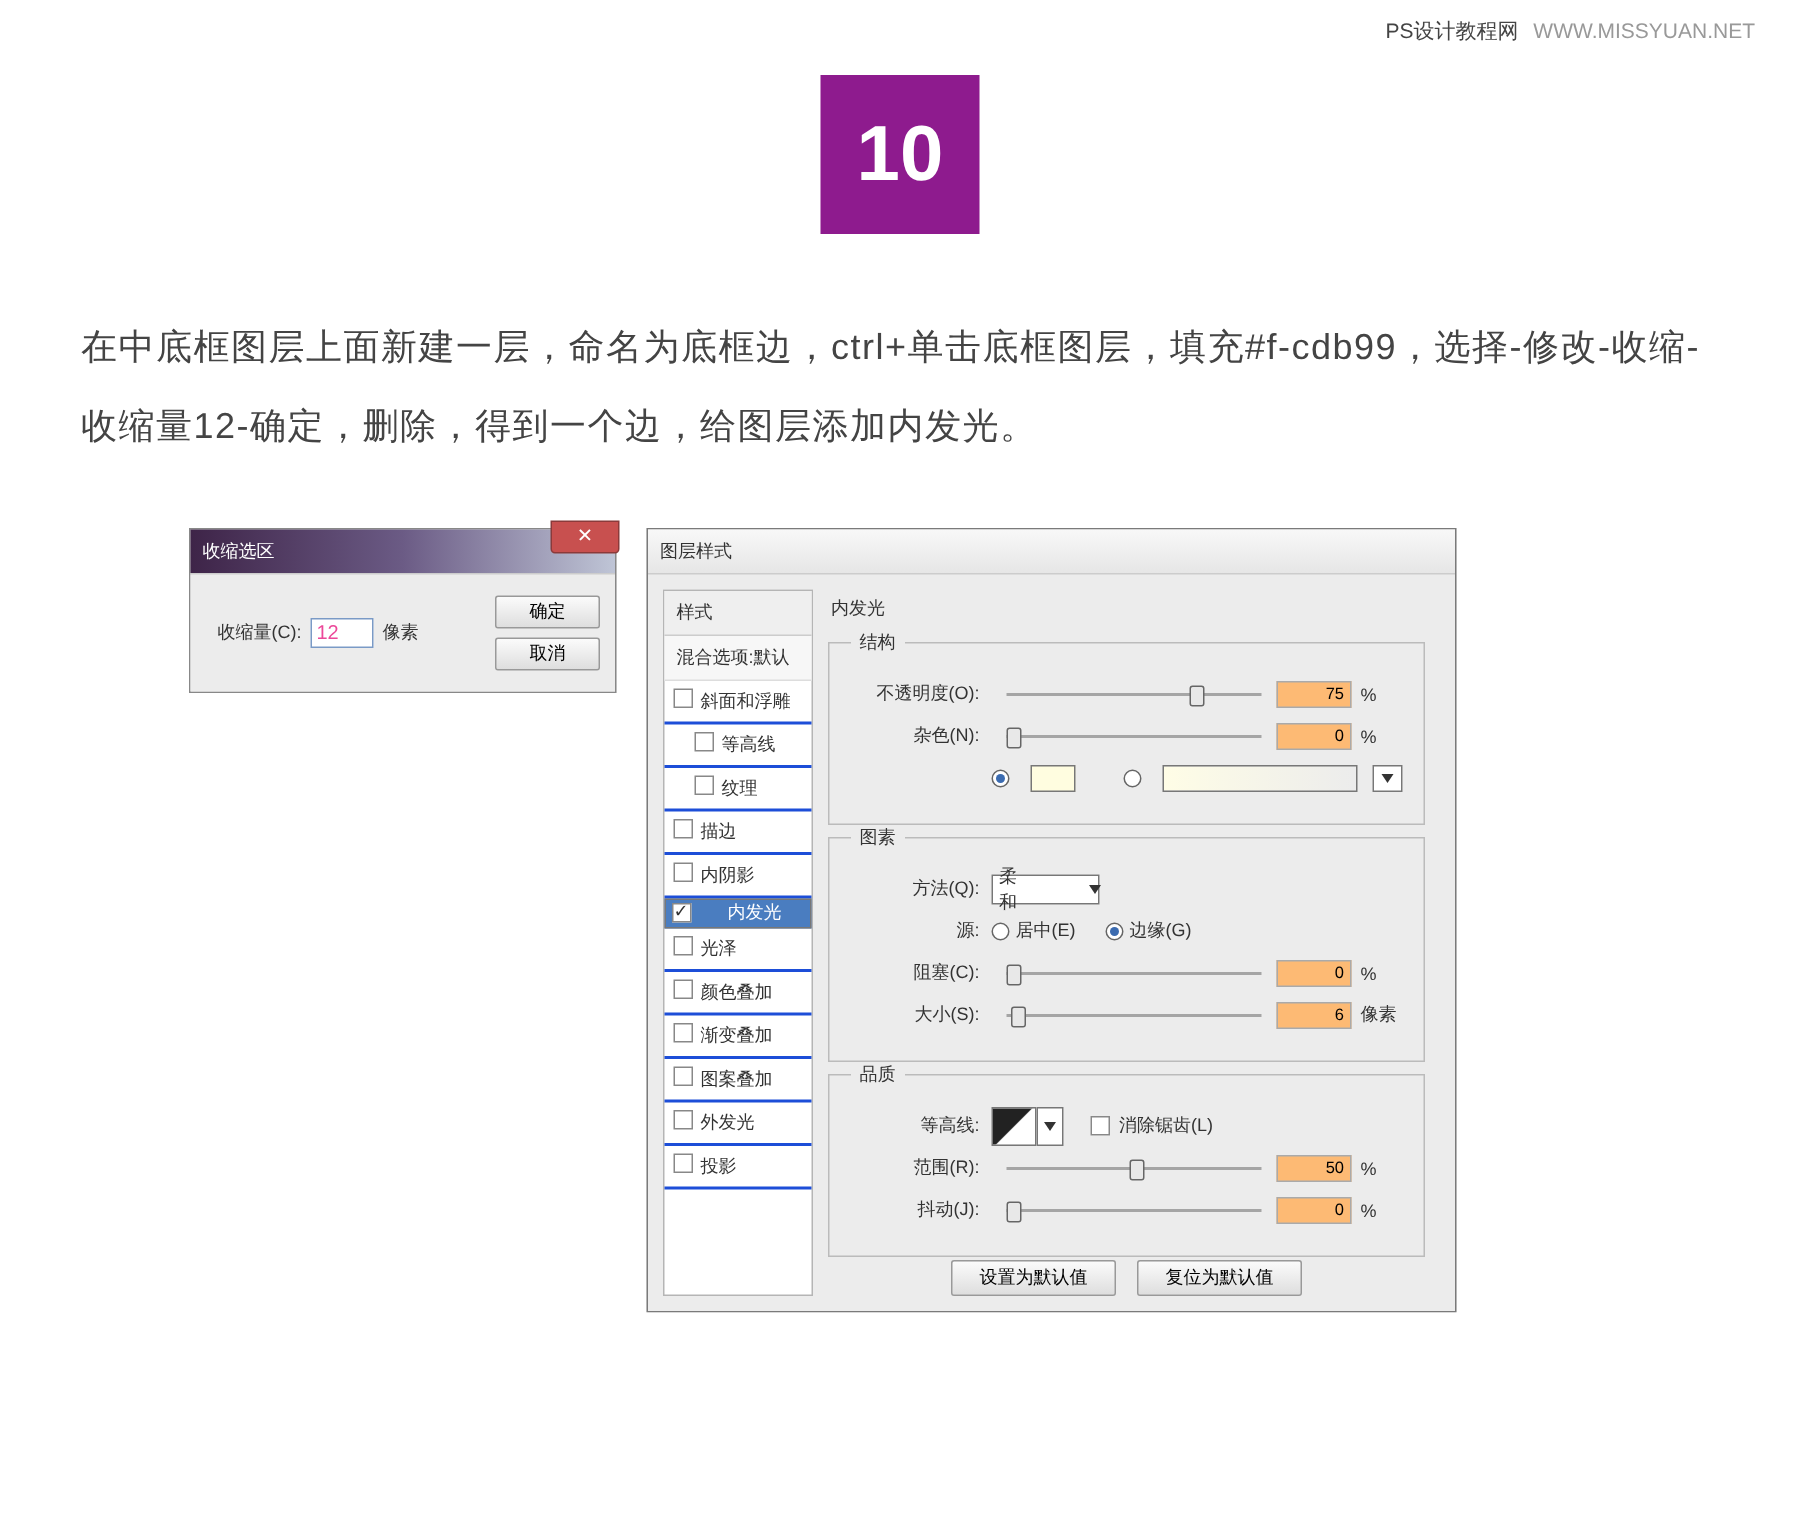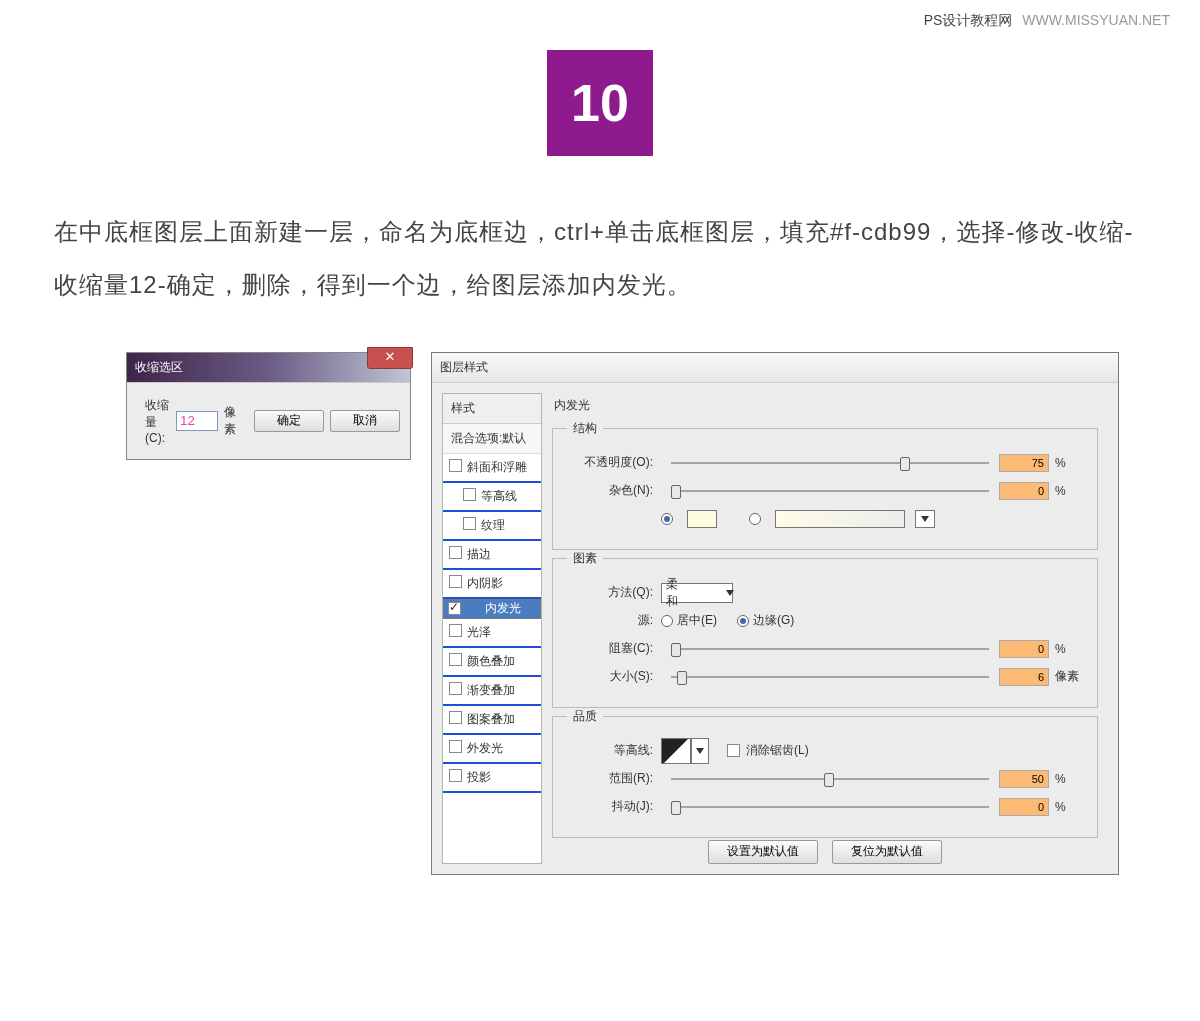--- a/index.html
+++ b/index.html
@@ -11,24 +11,24 @@
 .dlgs{display:flex;padding-left:126px;align-items:flex-start;gap:20px}
 
 .contract-dlg{width:285px;border:1px solid #888;background:#ececec;font-size:12px}
 .titlebar{height:30px;display:flex;align-items:center;padding:0 0 0 8px;position:relative;background:linear-gradient(180deg,#f8f8f8,#e6e6e6);border-bottom:1px solid #ccc}
 .titlebar-a{background:linear-gradient(90deg,#3e2448,#6b5b85,#bfc5d6);color:#fff}
 .close-x{position:absolute;top:-6px;right:-3px;width:46px;height:22px;background:#c8504f;color:#fff;border:1px solid #8b3a3a;border-radius:0 0 3px 3px;text-align:center;font-size:13px;line-height:18px}
 .contract-body{padding:14px 10px 14px 18px;display:flex;align-items:center;background:#ececec}
 .c-label{margin-right:6px}
 .c-in{width:42px;height:20px;border:1px solid #7a9ac6;background:#fff;color:#ec4899;padding:0 3px}
 .c-unit{margin-left:6px;margin-right:18px}
-.c-btns{display:flex;gap:6px;margin-left:auto}
+.c-btns{display:flex;flex-direction:column;gap:6px;margin-left:auto}
 .c-btn{width:70px;height:22px;background:linear-gradient(180deg,#fbfbfb,#dedede);border:1px solid #999;border-radius:2px;font-size:12px}
 
-.ls-dlg{width:688px;border:1px solid #7a7a7a;background:#ececec;font-size:12px}
+.ls-dlg{width:540px;border:1px solid #7a7a7a;background:#ececec;font-size:12px}
 .ls-body{display:flex;padding:10px}
 .ls-left{width:100px;border:1px solid #b5b5b5;background:#fff}
 .ls-left .head{padding:6px 8px;background:#efefef;border-bottom:1px solid #ccc}
 .ls-left .blend{padding:6px 8px;border-bottom:1px solid #ddd;background:#f7f7f7}
 .style-item{padding:5px 6px;border-bottom:2px solid #1d4ed8;display:flex;gap:5px}
 .style-item.sub{padding-left:20px}
 .style-item.sel{background:#4a7dc0;color:#fff}
 .chk{width:13px;height:13px;border:1px solid #888;background:#fff;display:inline-block;position:relative}
 .chk.on::after{content:"✓";position:absolute;top:-3px;left:0;font-size:12px;color:#333}
 .ls-right{flex:1;padding:0 10px}

